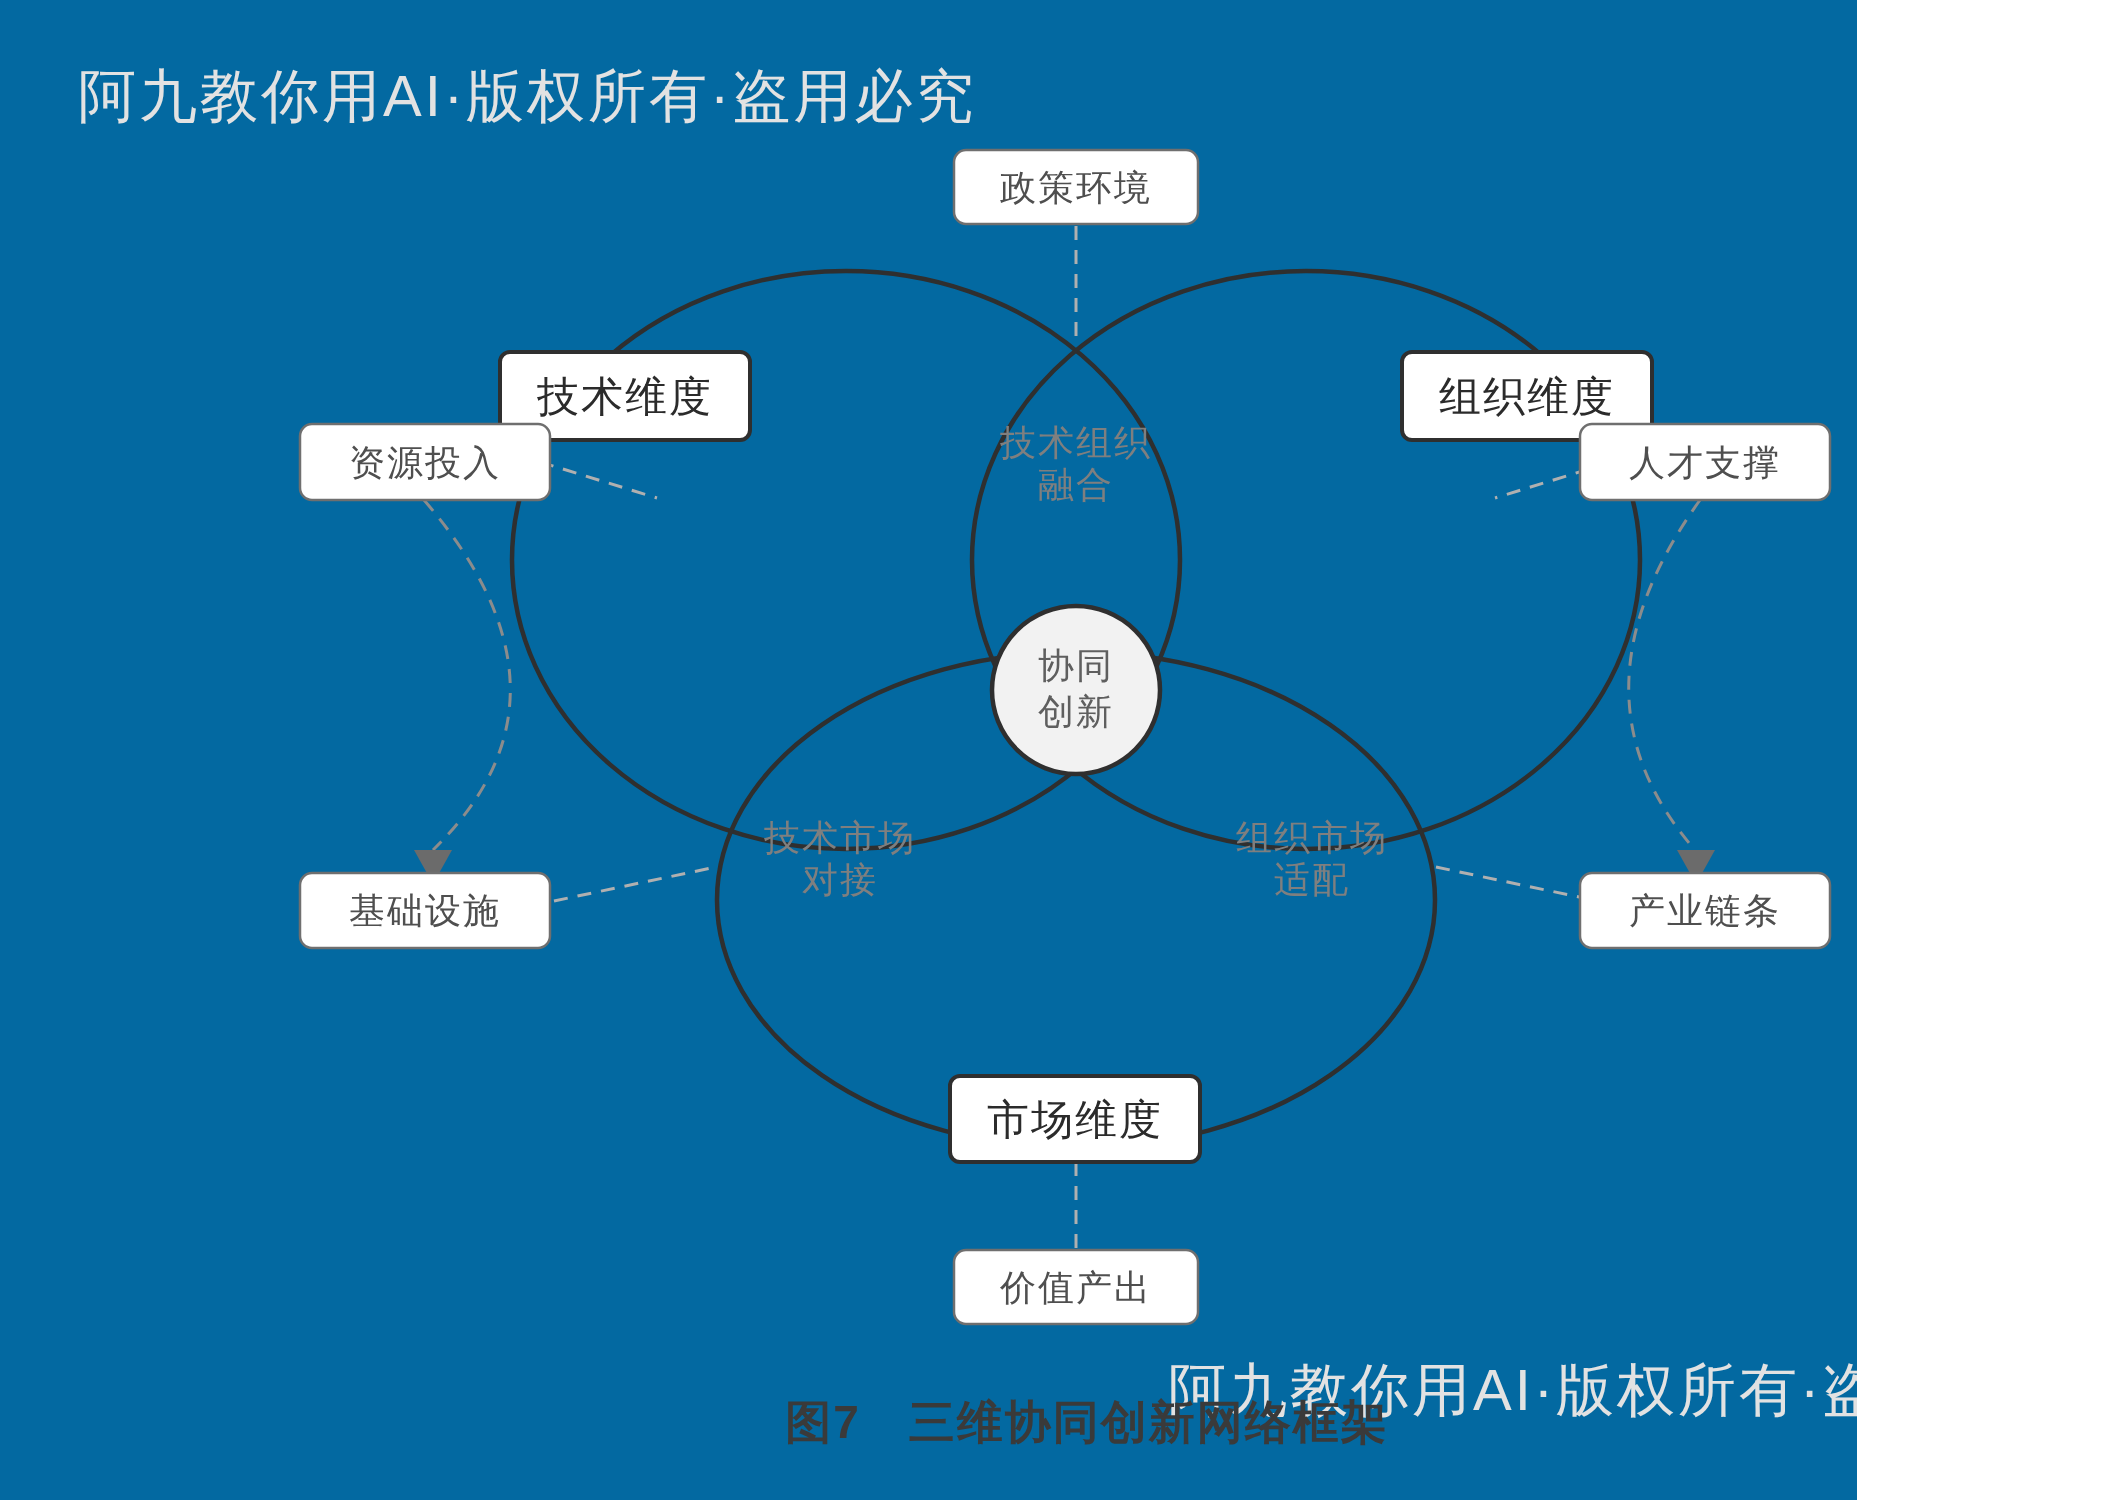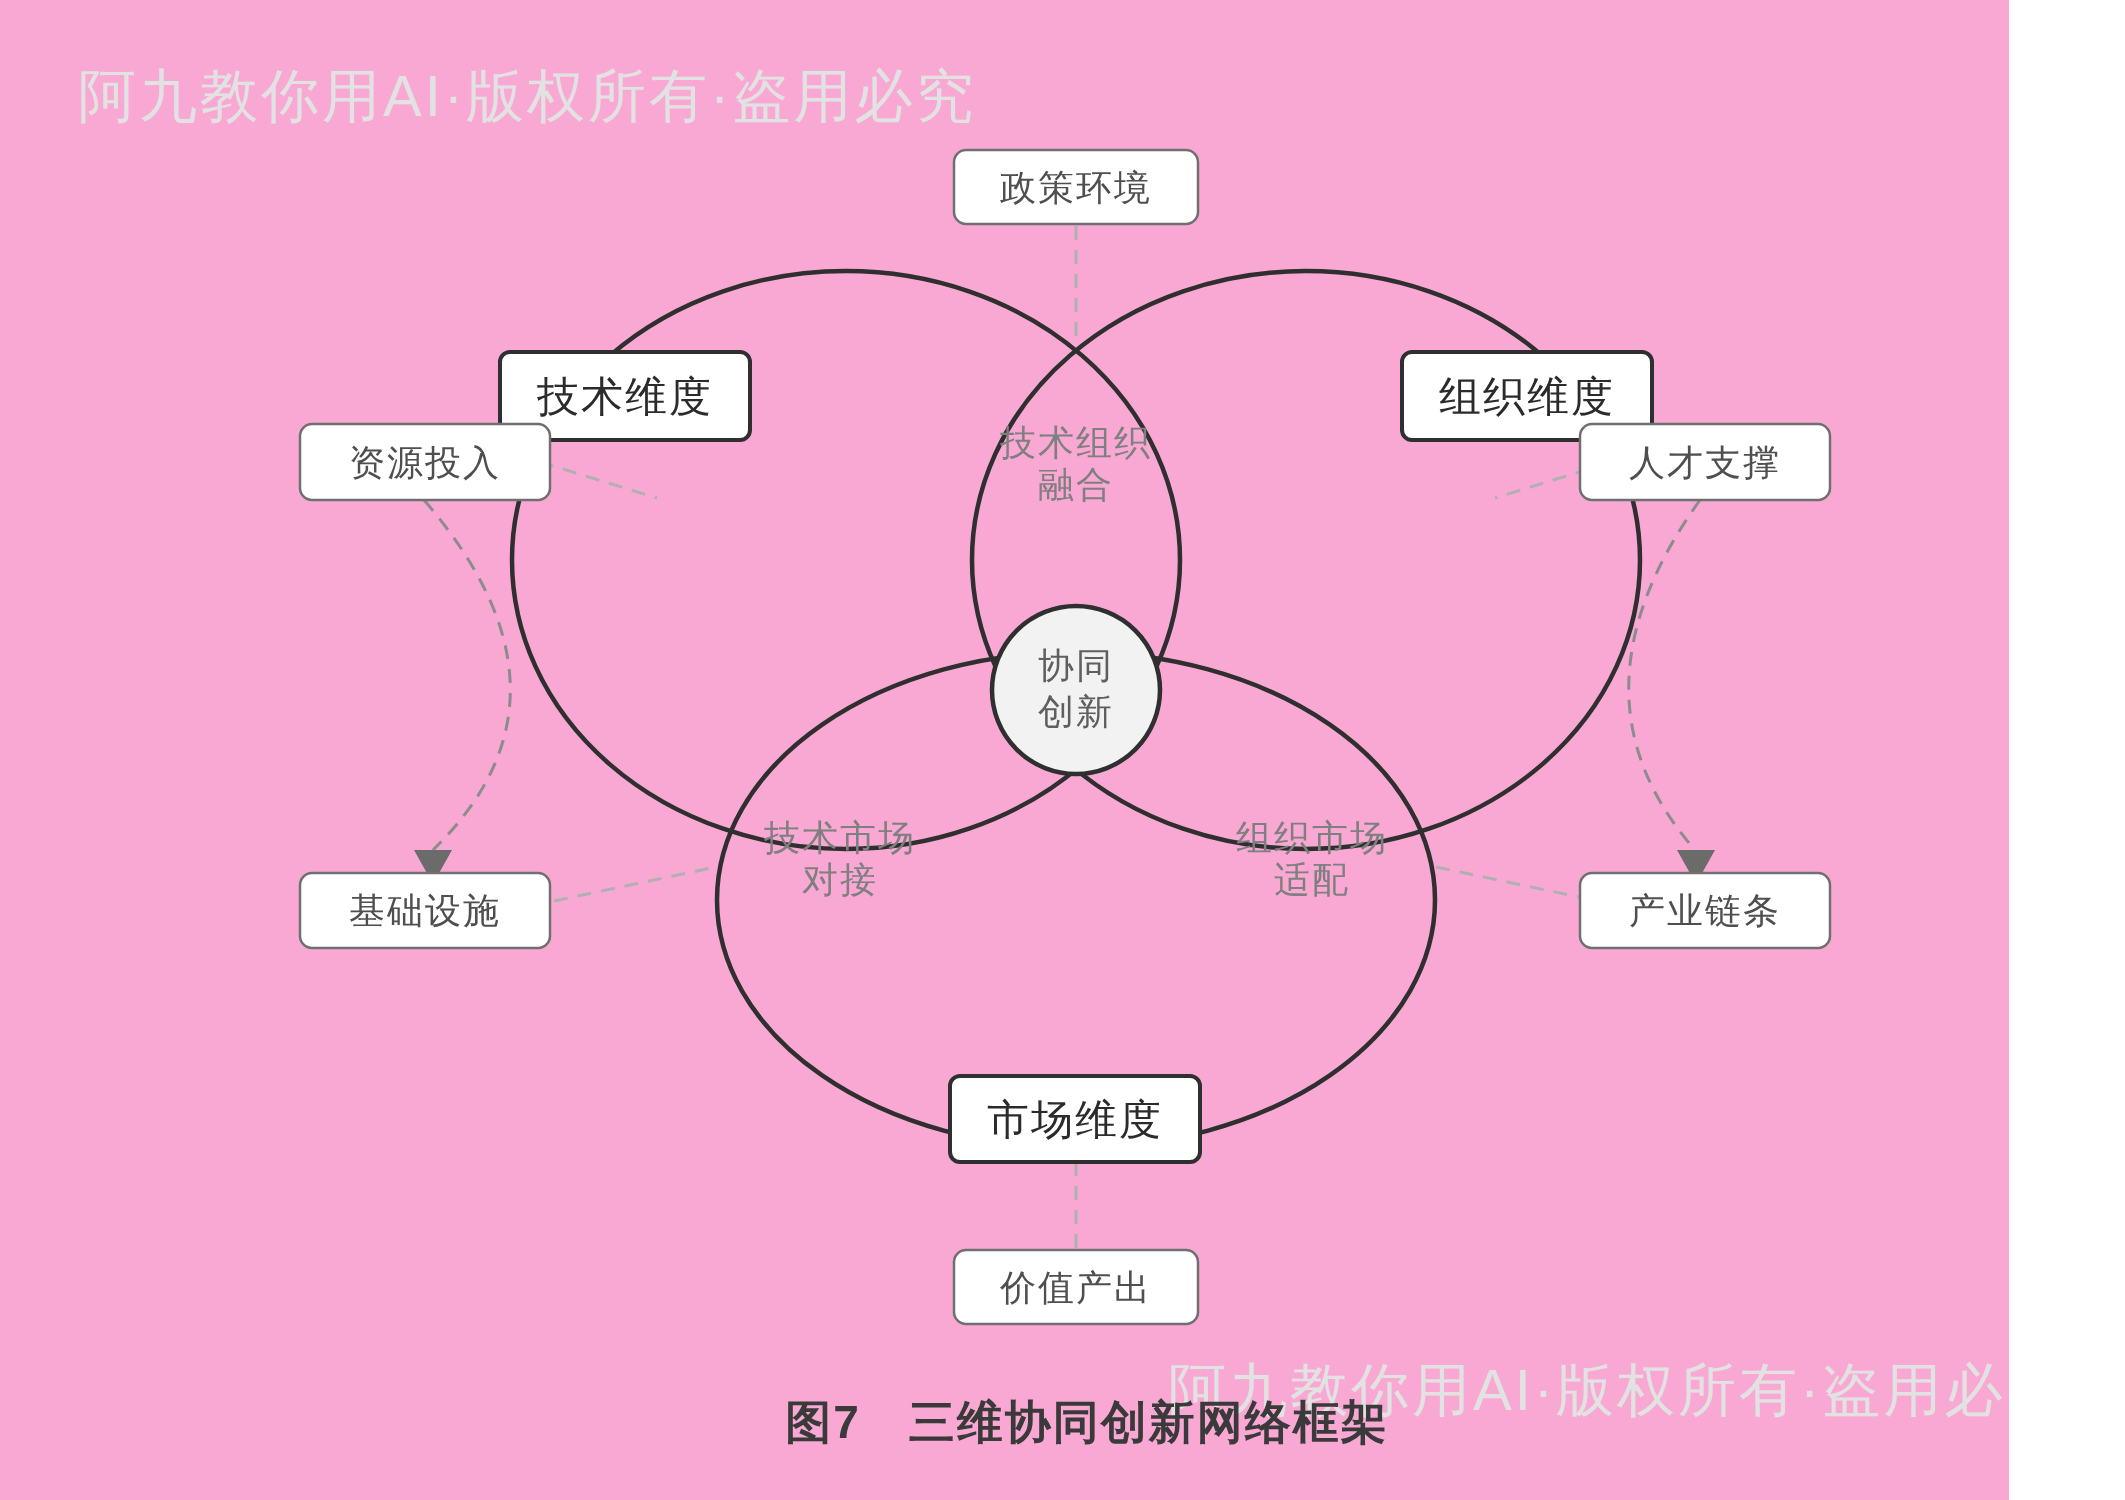--- a/index.html
+++ b/index.html
@@ -1,17 +1,17 @@
 <!DOCTYPE html>
 <html><head>
 <meta charset="utf-8">
 <style>
   html,body{margin:0;padding:0;background:#ffffff;}
   body{font-family:"Liberation Sans","DejaVu Sans",sans-serif;}
-  .page{position:relative;width:2009px;height:1500px;background:#f9a8d4;overflow:hidden;}
+  .page{position:relative;width:1857px;height:1500px;background:#0369a1;overflow:hidden;}
   svg{display:block;}
   .ellipse{fill:none;stroke:#2f2f2f;stroke-width:4.5;}
   .center-circle{fill:#f2f2f2;stroke:#2f2f2f;stroke-width:4.5;}
   .dim-box{fill:#ffffff;stroke:#2f2f2f;stroke-width:4;}
   .sat-box{fill:#ffffff;stroke:#6f6f6f;stroke-width:2.5;}
   .dim-label{font-size:42px;fill:#2b2b2b;text-anchor:middle;letter-spacing:2px;}
   .sat-label{font-size:36px;fill:#4f4f4f;text-anchor:middle;letter-spacing:2px;}
   .inter-label{font-size:36px;fill:#7f7f7f;text-anchor:middle;letter-spacing:2px;}
   .center-label{font-size:36px;fill:#5f5f5f;text-anchor:middle;letter-spacing:2px;}
   .dash-light{fill:none;stroke:#b0b0b0;stroke-width:3;stroke-dasharray:14 10;}

